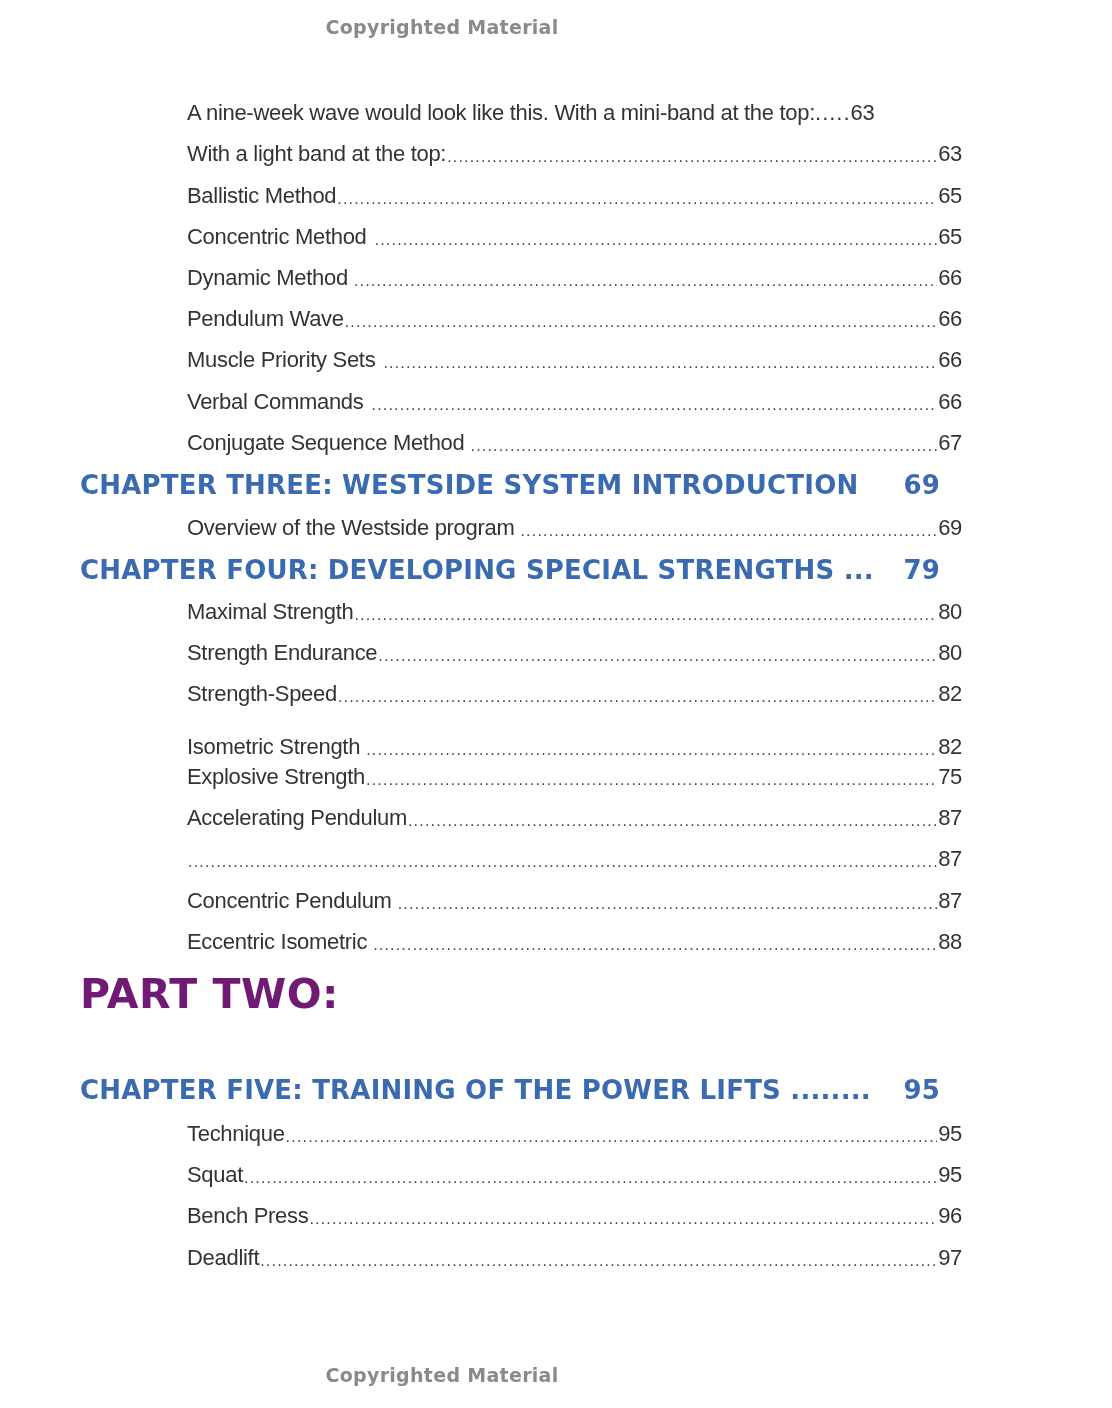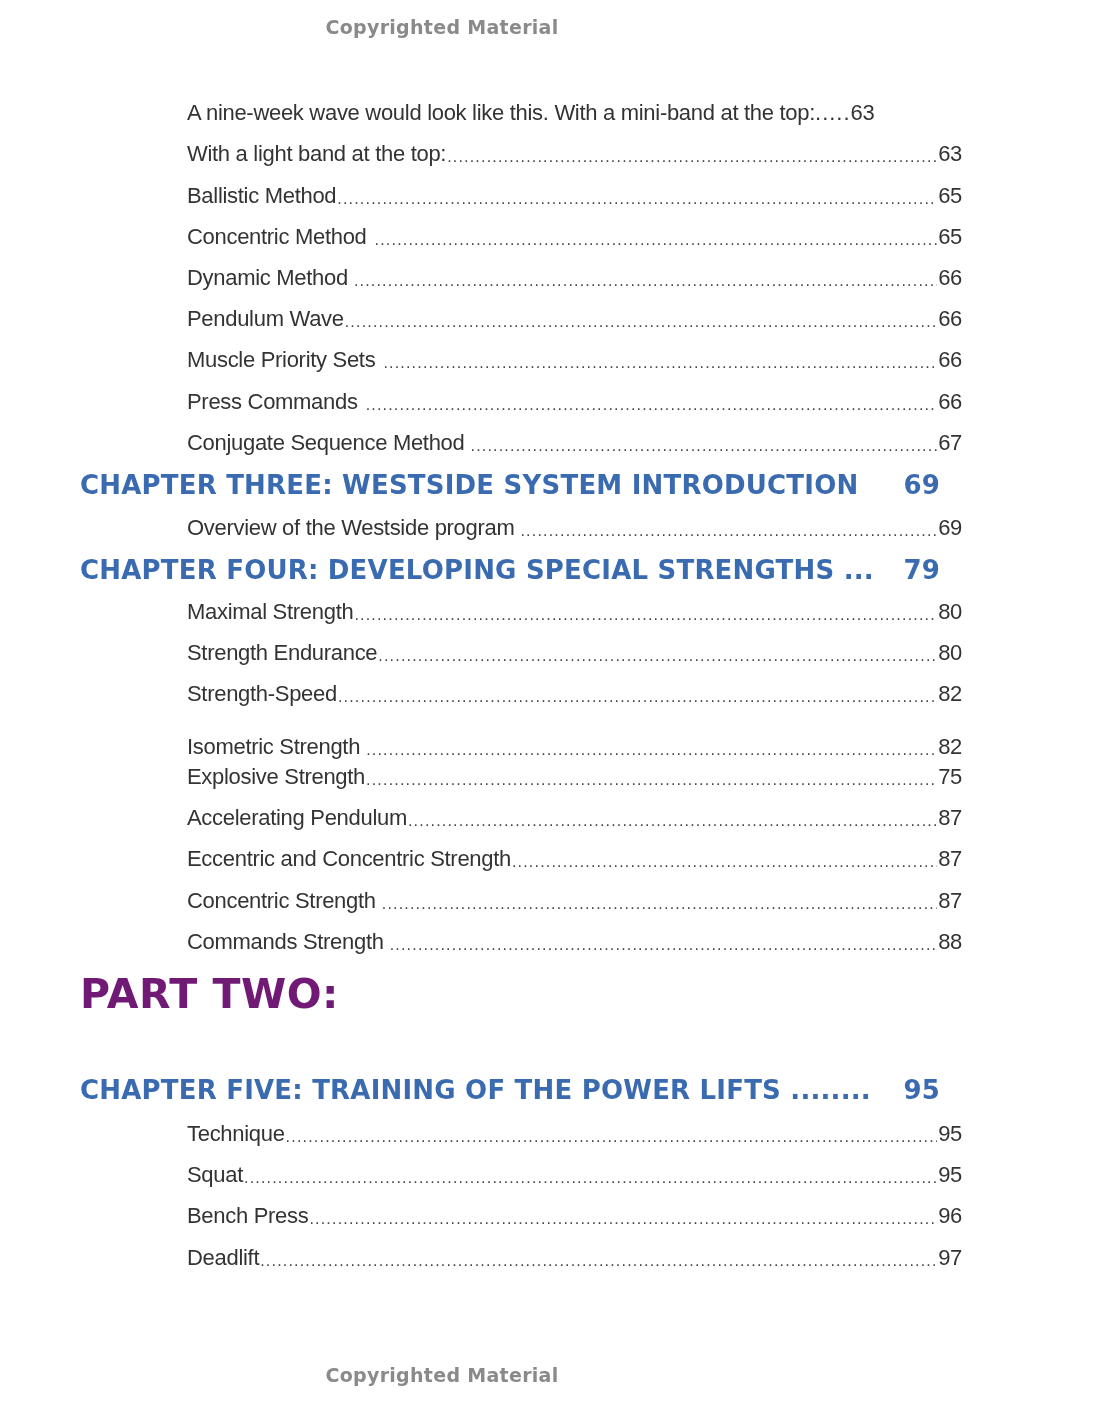--- a/index.html
+++ b/index.html
@@ -89,21 +89,21 @@
     <span class="title">Pendulum Wave</span>
     <span class="leader"></span>
     <span class="page">66</span>
   </div>
   <div class="entry" style="top:347px">
     <span class="title">Muscle Priority Sets</span>
     <span class="leader" style="margin-left:8px"></span>
     <span class="page">66</span>
   </div>
   <div class="entry" style="top:389px">
-    <span class="title">Press Commands</span>
+    <span class="title">Verbal Commands</span>
     <span class="leader" style="margin-left:8px"></span>
     <span class="page">66</span>
   </div>
   <div class="entry" style="top:430px">
     <span class="title">Conjugate Sequence Method</span>
     <span class="leader" style="margin-left:6px"></span>
     <span class="page">67</span>
   </div>
 
   <div class="chapter" style="top:470px">
@@ -148,31 +148,30 @@
     <span class="title">Explosive Strength</span>
     <span class="leader"></span>
     <span class="page">75</span>
   </div>
   <div class="entry" style="top:805px">
     <span class="title">Accelerating Pendulum</span>
     <span class="leader"></span>
     <span class="page">87</span>
   </div>
   <div class="entry" style="top:846px">
-    <span class="title">Eccentric and Concentric Strength</span>
     <span class="leader"></span>
     <span class="page">87</span>
   </div>
   <div class="entry" style="top:888px">
-    <span class="title">Concentric Strength</span>
+    <span class="title">Concentric Pendulum</span>
     <span class="leader" style="margin-left:6px"></span>
     <span class="page">87</span>
   </div>
   <div class="entry" style="top:929px">
-    <span class="title">Commands Strength</span>
+    <span class="title">Eccentric Isometric</span>
     <span class="leader" style="margin-left:6px"></span>
     <span class="page">88</span>
   </div>
 
   <div class="part" style="top:970px">
     <div>PART TWO:</div>
   </div>
 
   <div class="chapter" style="top:1075px">
     <span class="title">CHAPTER FIVE: TRAINING OF THE POWER LIFTS ........</span>

